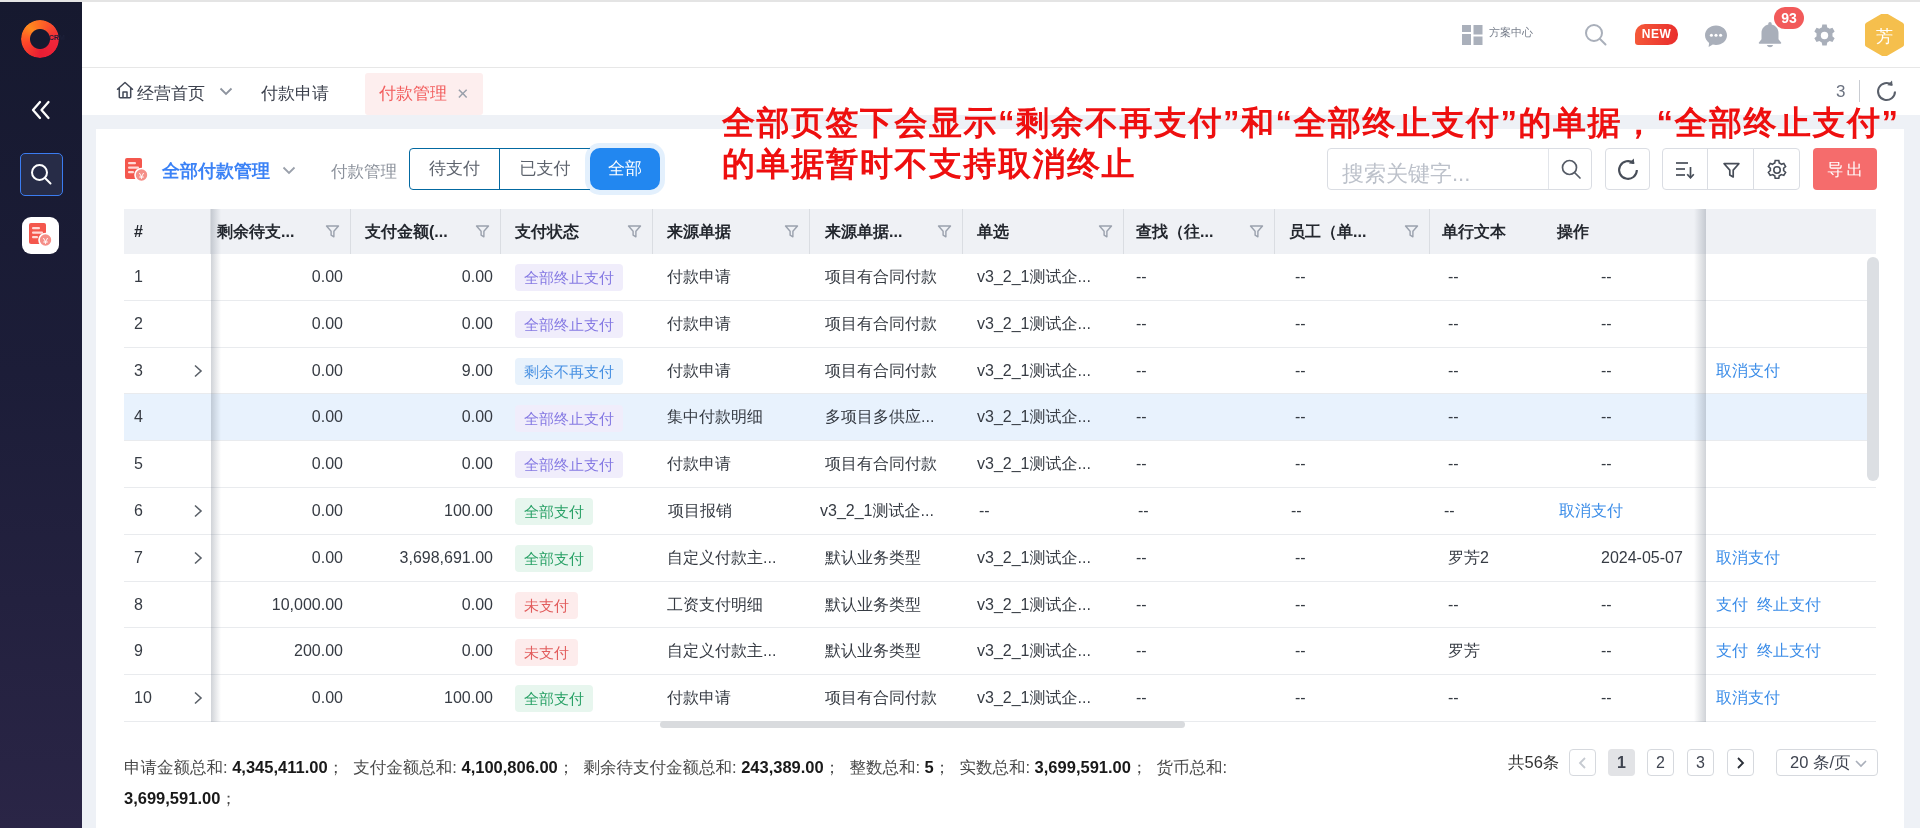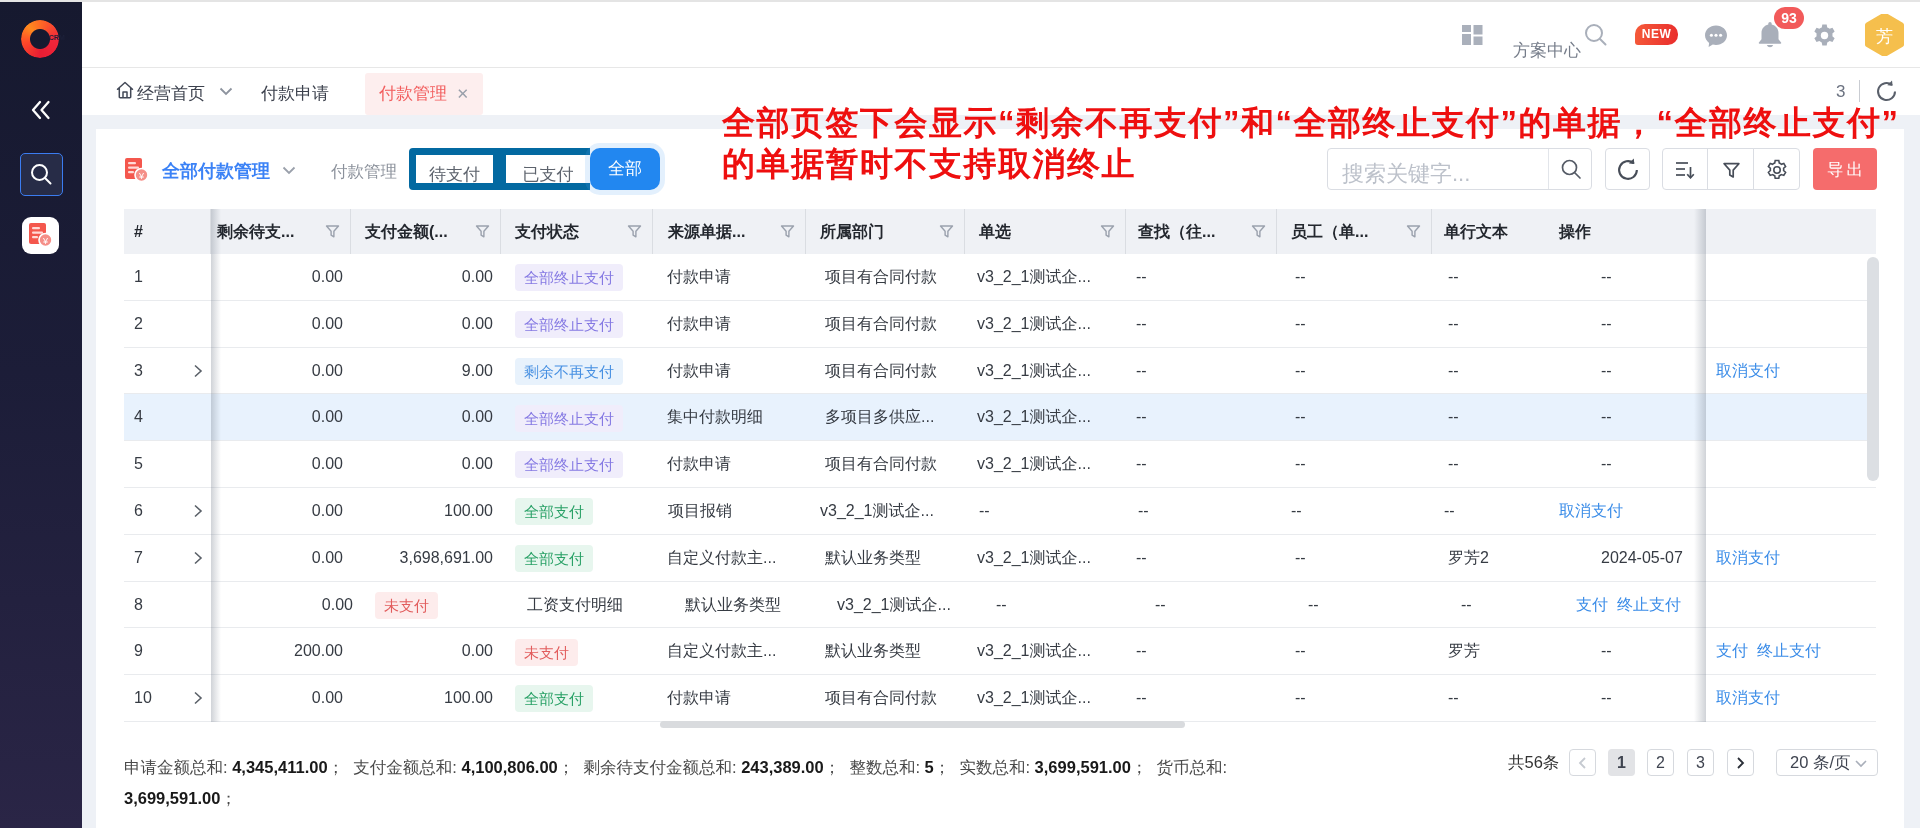--- a/index.html
+++ b/index.html
@@ -12,32 +12,32 @@
 #crumbbar { position:absolute; left:82px; top:69px; width:1838px; height:46px; background:#fff; }
 #pagebg { position:absolute; left:82px; top:115px; width:1838px; height:713px; background:#eef1f6; }
 #card { position:absolute; left:96px; top:129px; width:1808px; height:699px; background:#fff; }
 
 #logo { position:absolute; left:21px; top:20px; width:38px; height:38px; border-radius:50%;
   background:conic-gradient(#ff6a24, #f0273a 25%, #e81d33 50%, #ff4a28 72%, #ff8a1e 88%, #ff6a24);
   -webkit-mask:radial-gradient(circle at 50% 50%, transparent 0 9.5px, #000 10.5px); }
 #sbsearch { position:absolute; left:20px; top:153px; width:43px; height:43px; background:#272c47; border:1.6px solid #3b7cf0; border-radius:5px; }
 #sbapp { position:absolute; left:22px; top:217px; width:37px; height:37px; background:#fff; border-radius:9px; }
 
-.tb-txt { position:absolute; top:39px; color:#767d8a; font-size:17px;margin-left:24px; }
+.tb-txt { position:absolute; top:25px; color:#767d8a; font-size:11px; }
 #newbadge { position:absolute; left:1635px; top:24px; width:43px; height:21px; border-radius:10px 10px 10px 3px;
   background:linear-gradient(100deg,#f55b3a,#e92c2c); color:#fff; font-size:12px; font-weight:bold; text-align:center; line-height:21px; letter-spacing:.5px;}
 #bellnum { position:absolute; left:1774px; top:7px; min-width:30px; height:22px; border-radius:11px; background:#f25a5a; color:#fff; font-size:14px; font-weight:bold; text-align:center; line-height:22px; }
 
 .crumb-item { position:absolute; top:82px; color:#3c414d; font-size:17px; }
 #tabactive { position:absolute; left:365px; top:73px; height:42px; background:#fdeeee; border-radius:3px; padding:0 14px; line-height:42px; color:#f25d5d; font-size:17px; }
 #refnum { position:absolute; left:1836px; top:82px; color:#6b7280; font-size:17px; }
 
 #vtitle { position:absolute; left:162px; top:159px; font-size:18px; font-weight:600; color:#3b82f6; }
 #vsub { position:absolute; left:331px; top:161px; font-size:16.5px; color:#8b919b; }
-.seg { position:absolute; top:148px; height:42px; line-height:40px; text-align:center; font-size:17px; color:#5d636d; background:#fff; border:7px solid #0369a1; }
+.seg { position:absolute; top:148px; height:42px; line-height:40px; text-align:center; font-size:17px; color:#5d636d; background:#fff; border:1px solid #0369a1; }
 #seg1 { left:409px; width:91px; border-radius:4px 0 0 4px; }
 #seg2 { left:499px; width:91px; border-right:0; }
 #seg3 { left:590px; width:70px; background:#2287f0; color:#fff; border:0; border-radius:10px; line-height:42px; box-shadow:0 0 0 5px rgba(80,160,245,.16); }
 #searchbox { position:absolute; left:1327px; top:148px; width:265px; height:42px; border:1px solid #dadde3; border-radius:4px; background:#fff; }
 #searchbox .ph { position:absolute; left:14px; top:10px; font-size:22px; color:#bcc1ca; }
 #searchbox .mag { position:absolute; right:0; top:0; width:43px; height:40px; border-left:1px solid #e2e5ea; }
 .tbtn { position:absolute; top:148px; height:42px; background:#fff; border:1px solid #dadde3; border-radius:4px; }
 #exportbtn { position:absolute; left:1813px; top:148px; width:64px; height:42px; background:#f56c6c; border-radius:4px; color:#fff; font-size:16.5px; text-align:center; line-height:42px; letter-spacing:3px; text-indent:3px; }
 
 #thead { position:absolute; left:124px; top:209px; width:1752px; height:45px; background:#eff1f5; display:flex; }
@@ -212,24 +212,24 @@
     <div class="hc w1" style="">#</div>
     <div class="hc w2" style="padding-left:6px;">剩余待支...<svg class="fun" width="15" height="15" viewBox="0 0 15 15">
         <path d="M1.5 2 h12 l-4.6 5.2 v5.6 l-2.8 -1.6 v-4 z" fill="none" stroke="#9aa1ad" stroke-width="1.4" stroke-linejoin="round"></path>
       </svg></div>
     <div class="hc w3" style="padding-left:14px;">支付金额(...<svg class="fun" width="15" height="15" viewBox="0 0 15 15">
         <path d="M1.5 2 h12 l-4.6 5.2 v5.6 l-2.8 -1.6 v-4 z" fill="none" stroke="#9aa1ad" stroke-width="1.4" stroke-linejoin="round"></path>
       </svg></div>
     <div class="hc w4" style="">支付状态<svg class="fun" width="15" height="15" viewBox="0 0 15 15">
         <path d="M1.5 2 h12 l-4.6 5.2 v5.6 l-2.8 -1.6 v-4 z" fill="none" stroke="#9aa1ad" stroke-width="1.4" stroke-linejoin="round"></path>
       </svg></div>
+    <div class="hc w5" style="">来源单据<svg class="fun" width="15" height="15" viewBox="0 0 15 15">
+        <path d="M1.5 2 h12 l-4.6 5.2 v5.6 l-2.8 -1.6 v-4 z" fill="none" stroke="#9aa1ad" stroke-width="1.4" stroke-linejoin="round"></path>
+      </svg></div>
     <div class="hc w6" style="">来源单据...<svg class="fun" width="15" height="15" viewBox="0 0 15 15">
-        <path d="M1.5 2 h12 l-4.6 5.2 v5.6 l-2.8 -1.6 v-4 z" fill="none" stroke="#9aa1ad" stroke-width="1.4" stroke-linejoin="round"></path>
-      </svg></div>
-    <div class="hc w7" style="">所属部门<svg class="fun" width="15" height="15" viewBox="0 0 15 15">
         <path d="M1.5 2 h12 l-4.6 5.2 v5.6 l-2.8 -1.6 v-4 z" fill="none" stroke="#9aa1ad" stroke-width="1.4" stroke-linejoin="round"></path>
       </svg></div>
     <div class="hc w8" style="">单选<svg class="fun" width="15" height="15" viewBox="0 0 15 15">
         <path d="M1.5 2 h12 l-4.6 5.2 v5.6 l-2.8 -1.6 v-4 z" fill="none" stroke="#9aa1ad" stroke-width="1.4" stroke-linejoin="round"></path>
       </svg></div>
     <div class="hc w9" style="">查找（往...<svg class="fun" width="15" height="15" viewBox="0 0 15 15">
         <path d="M1.5 2 h12 l-4.6 5.2 v5.6 l-2.8 -1.6 v-4 z" fill="none" stroke="#9aa1ad" stroke-width="1.4" stroke-linejoin="round"></path>
       </svg></div>
     <div class="hc w10" style="">员工（单...<svg class="fun" width="15" height="15" viewBox="0 0 15 15">
         <path d="M1.5 2 h12 l-4.6 5.2 v5.6 l-2.8 -1.6 v-4 z" fill="none" stroke="#9aa1ad" stroke-width="1.4" stroke-linejoin="round"></path>
@@ -336,20 +336,21 @@
       <div class="c w6">默认业务类型</div>
       <div class="c w7">v3_2_1测试企...</div>
       <div class="c w8">--</div>
       <div class="c w9">--</div>
       <div class="c w10">罗芳2</div>
       <div class="c w11">2024-05-07</div>
       <div class="c w12"><span class="link">取消支付</span></div>
     </div>
     <div class="row">
       <div class="c w1">8</div>
+      <div class="c w2 num">10,000.00</div>
       <div class="c w3 num">0.00</div>
       <div class="c w4"><span class="badge b-red">未支付</span></div>
       <div class="c w5">工资支付明细</div>
       <div class="c w6">默认业务类型</div>
       <div class="c w7">v3_2_1测试企...</div>
       <div class="c w8">--</div>
       <div class="c w9">--</div>
       <div class="c w10">--</div>
       <div class="c w11">--</div>
       <div class="c w12"><span class="link">支付</span>&nbsp;&nbsp;<span class="link">终止支付</span></div>

